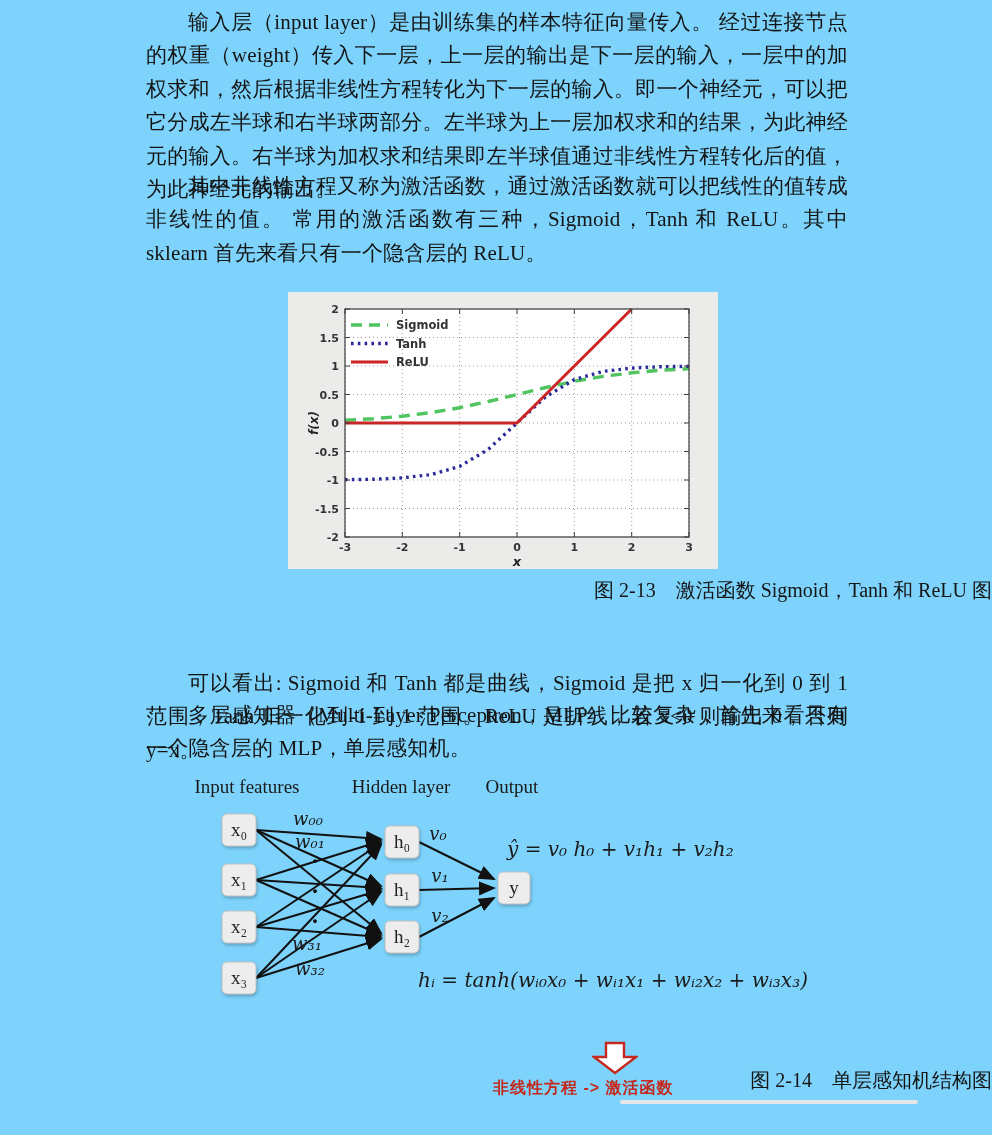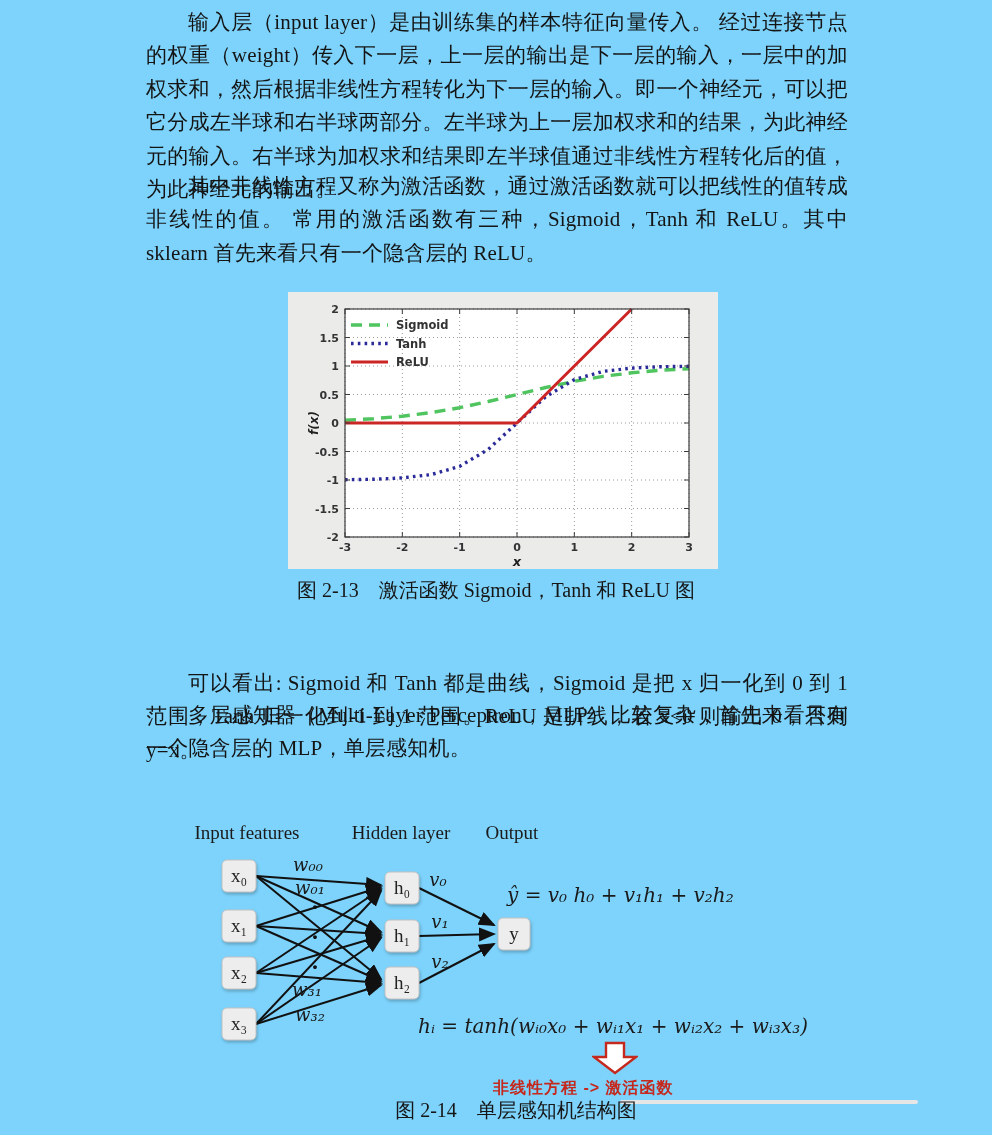--- a/index.html
+++ b/index.html
@@ -10,24 +10,24 @@
   .para{
     position:absolute;left:146px;width:702px;
     font-size:21px;line-height:33.4px;text-align:justify;
     text-indent:42px;letter-spacing:0.2px;
   }
   .fig1{
     position:absolute;left:288px;top:292px;width:430px;height:277px;
     background:#ebebea;
   }
   .caption{
-    position:absolute;left:0;right:0;text-align:center;
+    position:absolute;left:0;right:0;text-align:right;
     font-size:20px;color:#161616;
   }
-  .nn-wrap{position:absolute;left:150px;top:818px;width:720px;height:235px;}
+  .nn-wrap{position:absolute;left:150px;top:772px;width:720px;height:235px;}
   .red-note{
     position:absolute;left:493px;top:1078px;
     font-size:16px;font-weight:bold;letter-spacing:1px;
     font-family:"Liberation Sans","DejaVu Sans",sans-serif;
   }
   .arrow-wrap{position:absolute;left:592px;top:1041px;width:46px;height:34px;}
   .faint-line{position:absolute;left:620px;top:1100px;width:298px;height:4px;background:#e6e6e6;border-radius:2px;}
   svg text{user-select:none;}
   .nn-header{font-size:19px;fill:#1a1a1a;font-family:"Liberation Serif","DejaVu Serif",serif;}
   .nn-nodelabel{font-size:19px;fill:#222;font-family:"Liberation Serif","DejaVu Serif",serif;}
@@ -208,15 +208,15 @@
   <div class="arrow-wrap">
     <svg width="46" height="34" viewBox="0 0 46 34">
       <path d="M14,2 L32,2 L32,16 L44,16 L23,32 L2,16 L14,16 Z" fill="#ffffff" stroke="#c5281c" stroke-width="2.4" stroke-linejoin="miter"></path>
     </svg>
   </div>
 
   <div class="red-note" id="red-note" style="color: rgb(197, 40, 28);">非线性方程 -&gt; 激活函数</div>
 
   <div class="faint-line"></div>
 
-  <div class="caption" style="top:1067px;left:40px;margin-top:30px;">图 2-14　单层感知机结构图</div>
+  <div class="caption" style="top:1067px;left:40px;">图 2-14　单层感知机结构图</div>
 
 </div>
 
 </body></html>

